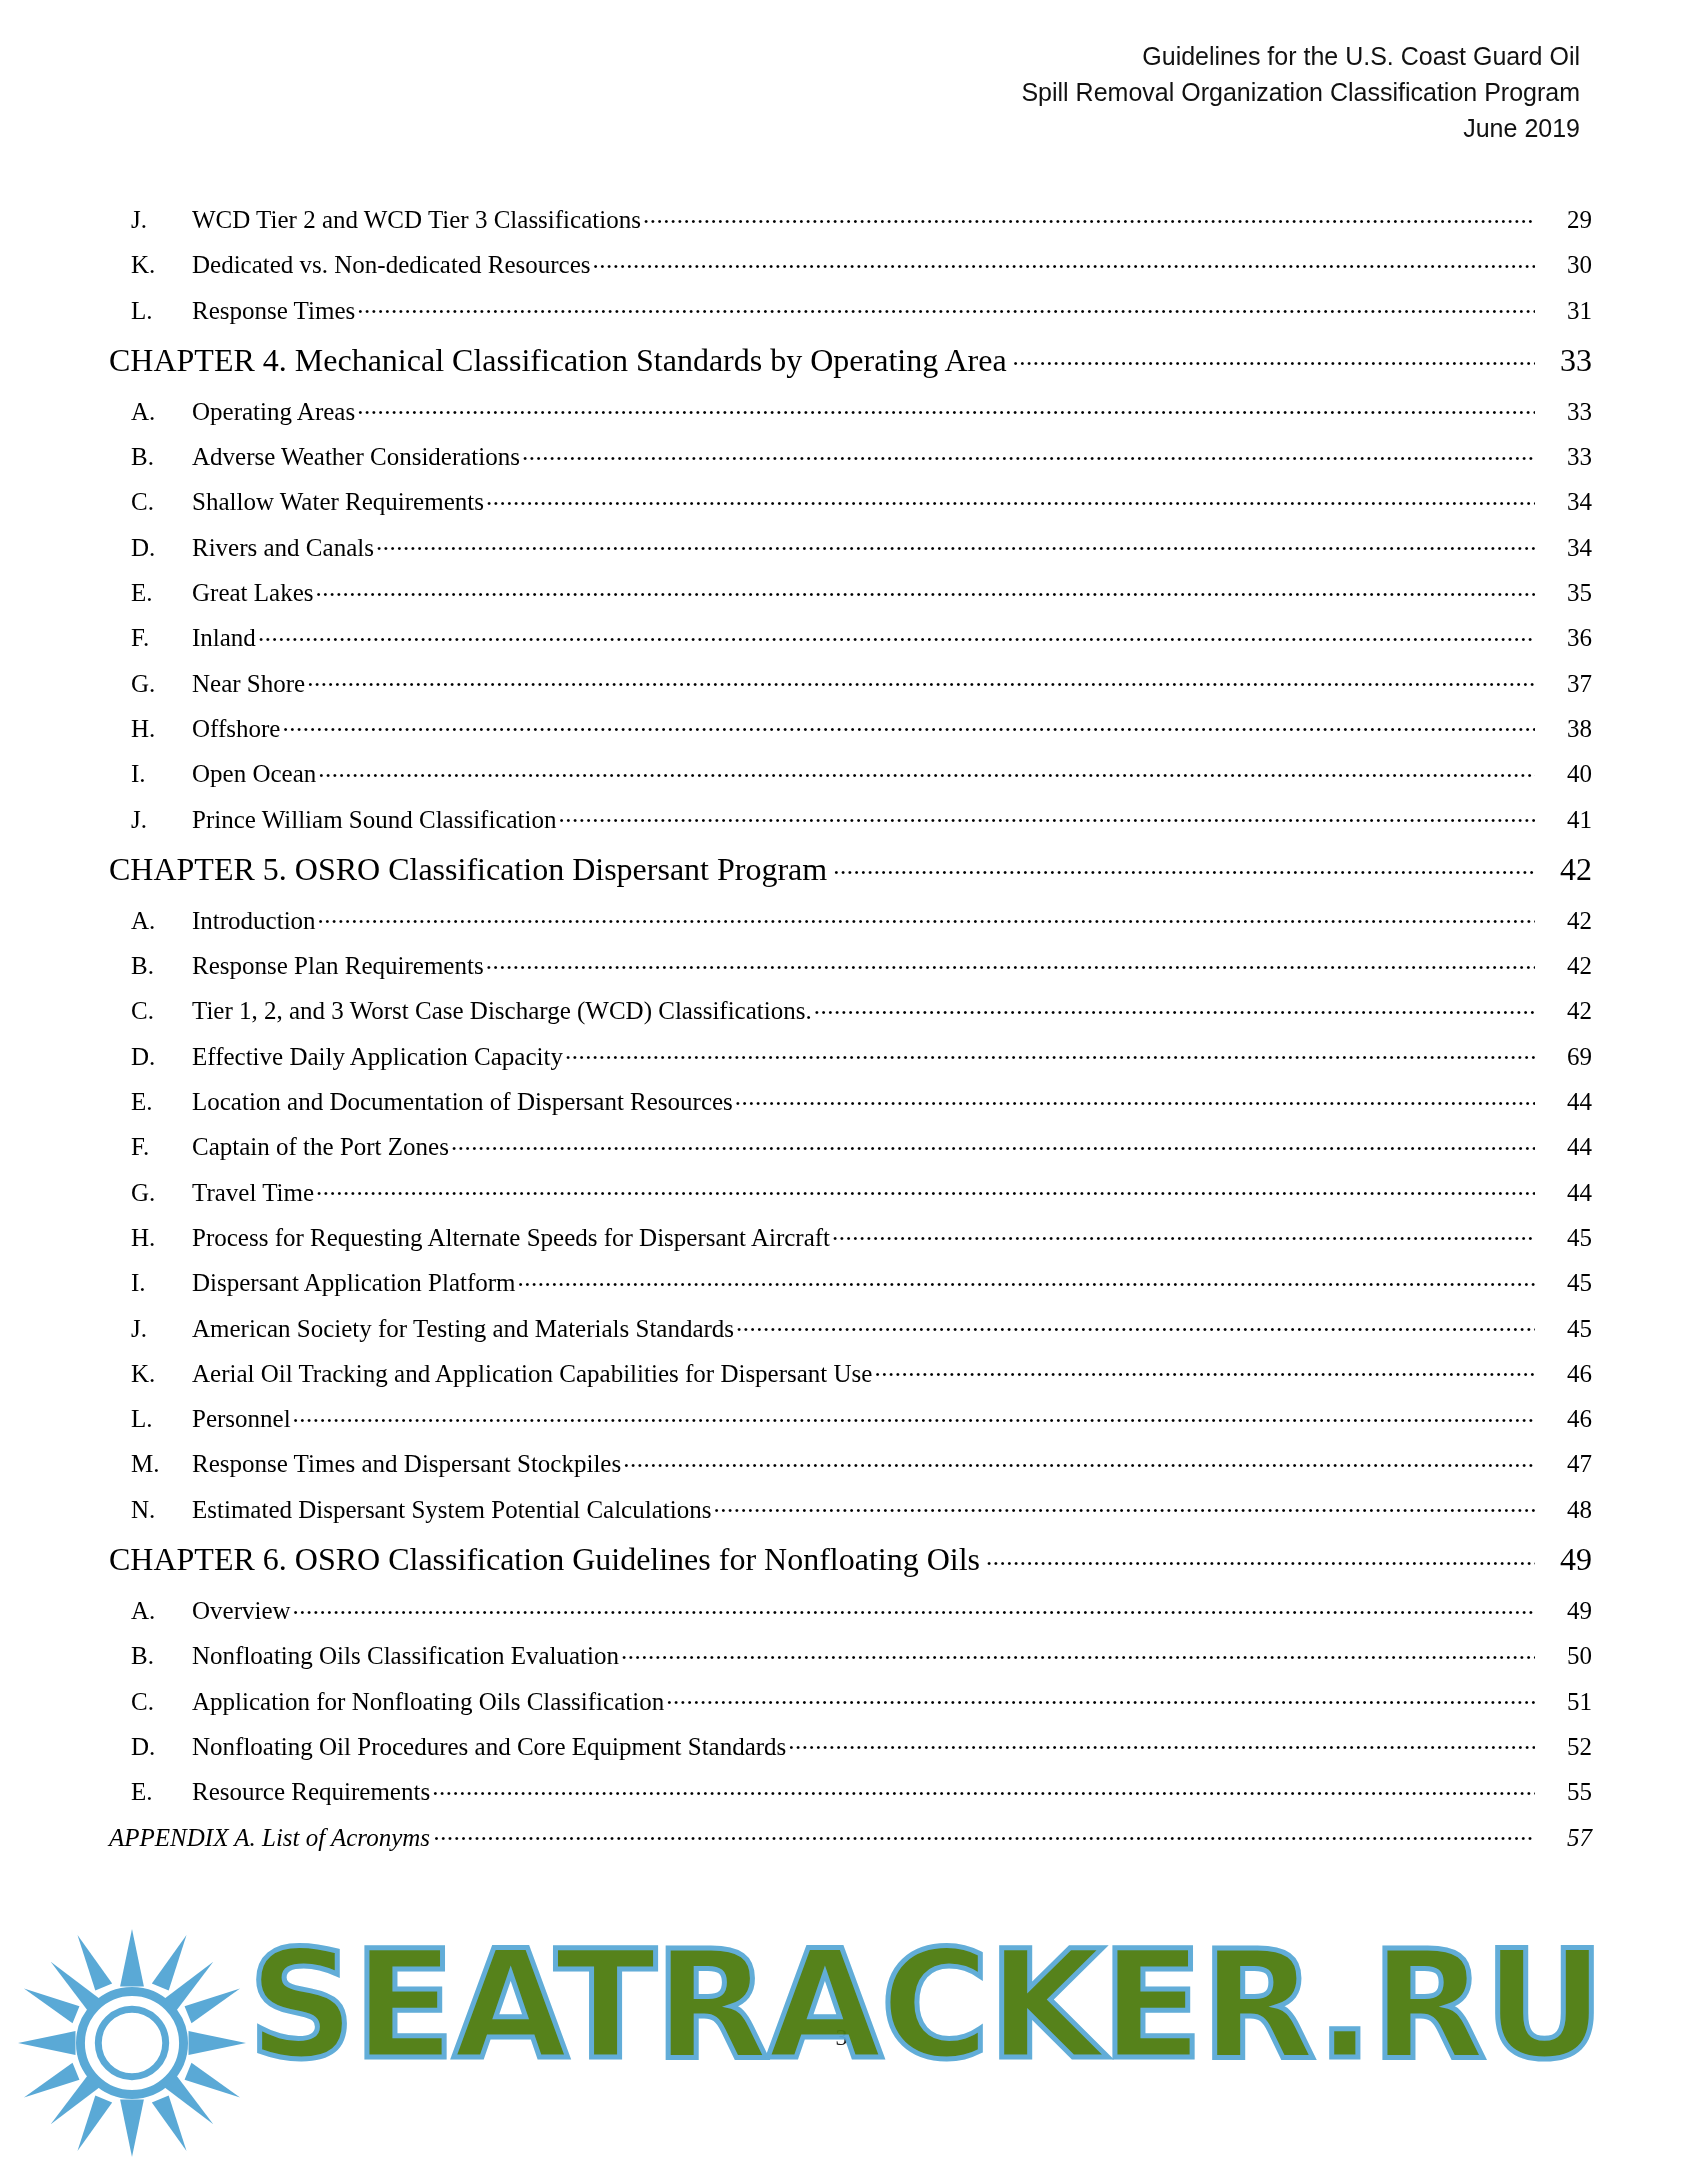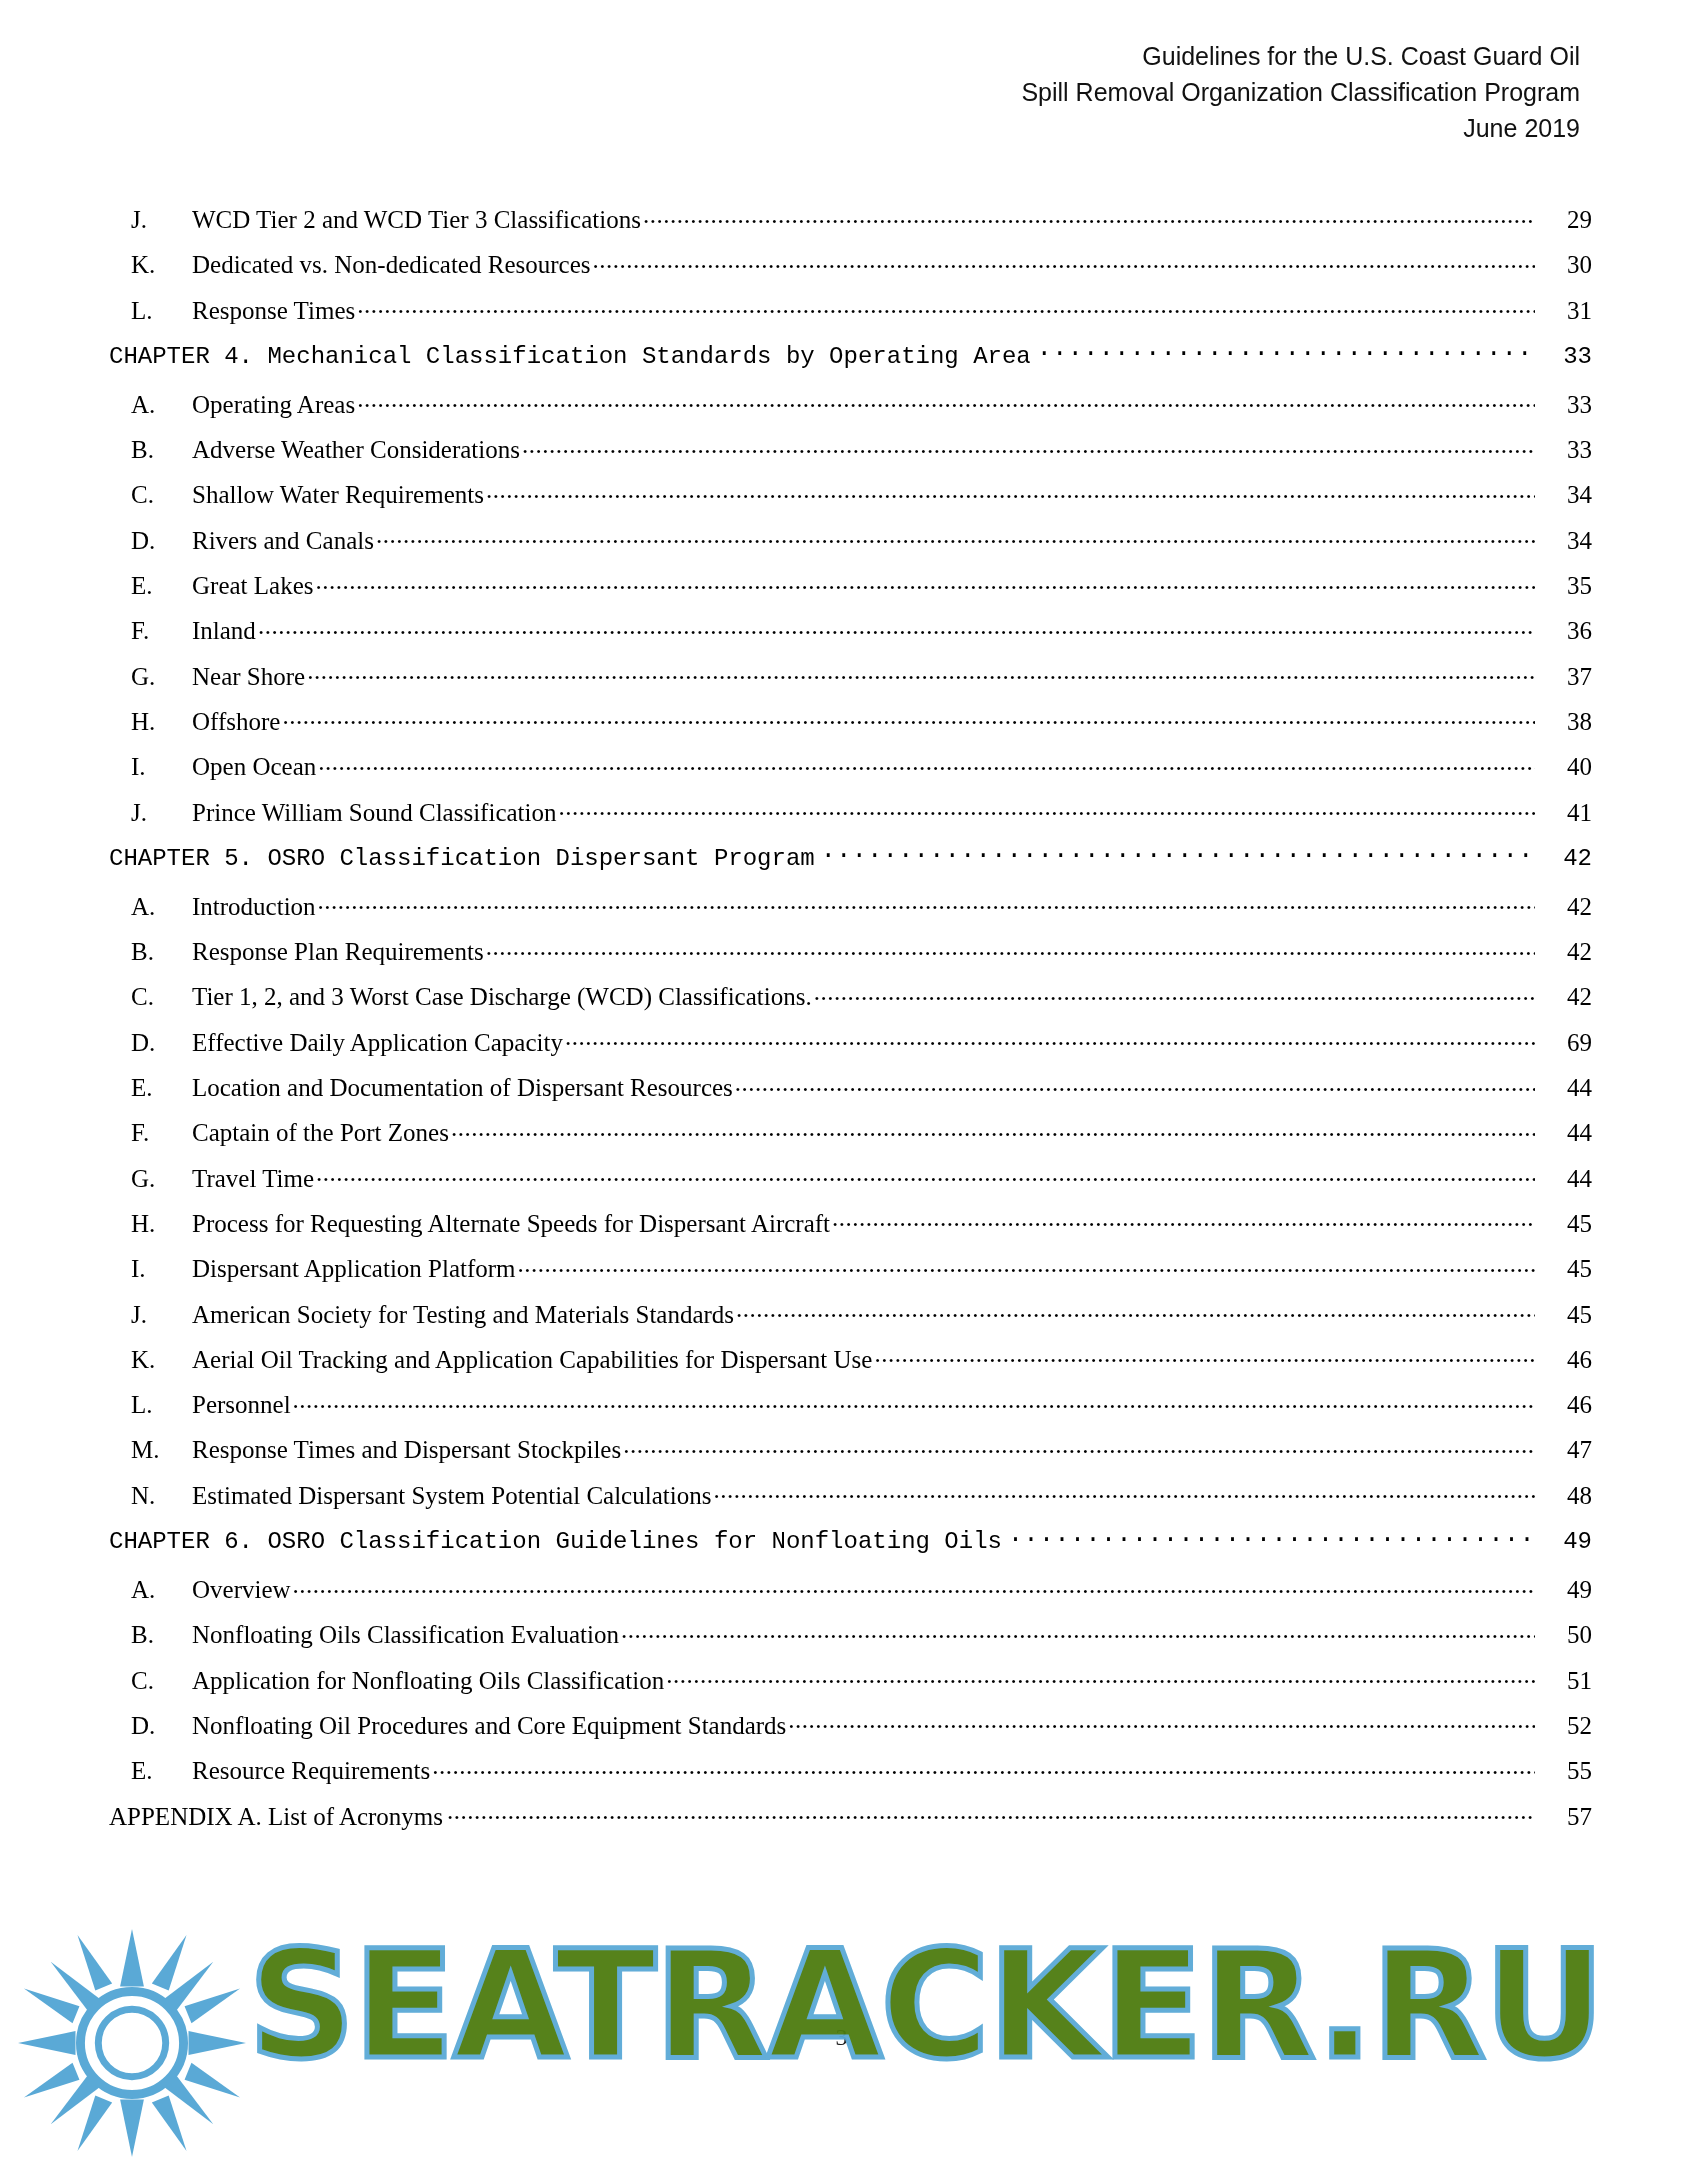--- a/index.html
+++ b/index.html
@@ -40,23 +40,22 @@
   }
   .row {
     display: flex;
     align-items: baseline;
     font-size: 25px;
     line-height: 1;
     margin-bottom: 16.3px;
     white-space: nowrap;
   }
   .row.chapter {
-    font-size: 24px;
+    font-size: 32px;
     margin-bottom: 19px;
-    font-family: Liberation Mono, monospace;
   }
   .row .letter {
     flex: 0 0 auto;
     width: 61px;
   }
   .row .title {
     flex: 0 0 auto;
     padding-right: 2px;
   }
   .row .dots {
@@ -77,21 +76,21 @@
   }
   .row .pg {
     flex: 0 0 auto;
     width: 51px;
     text-align: right;
     padding-left: 6px;
   }
   
   .lvl-sub { padding-left: 40px; }
   .lvl-chap { padding-left: 18px; }
-  .lvl-app { padding-left: 18px; }
+  .lvl-app { padding-left: 18px; font-style: italic; }
 
   .row.chapter .title { padding-right: 6px; }
   .row.app .title { padding-right: 4px; }
 
   
   .pagenum {
     position: absolute;
     left: 0;
     right: 0;
     top: 2024px;

